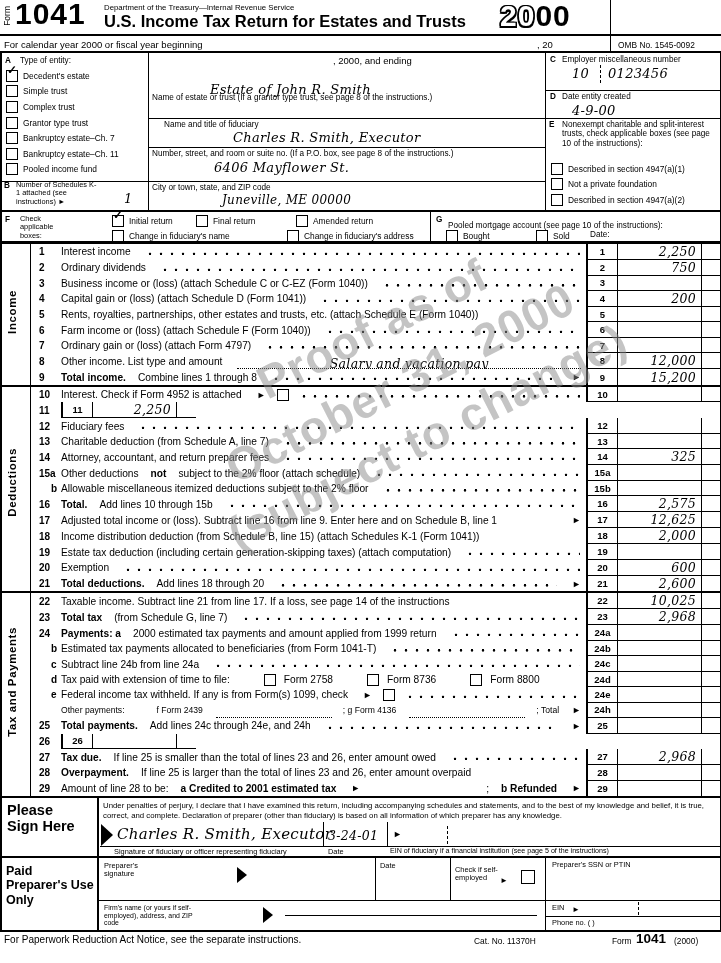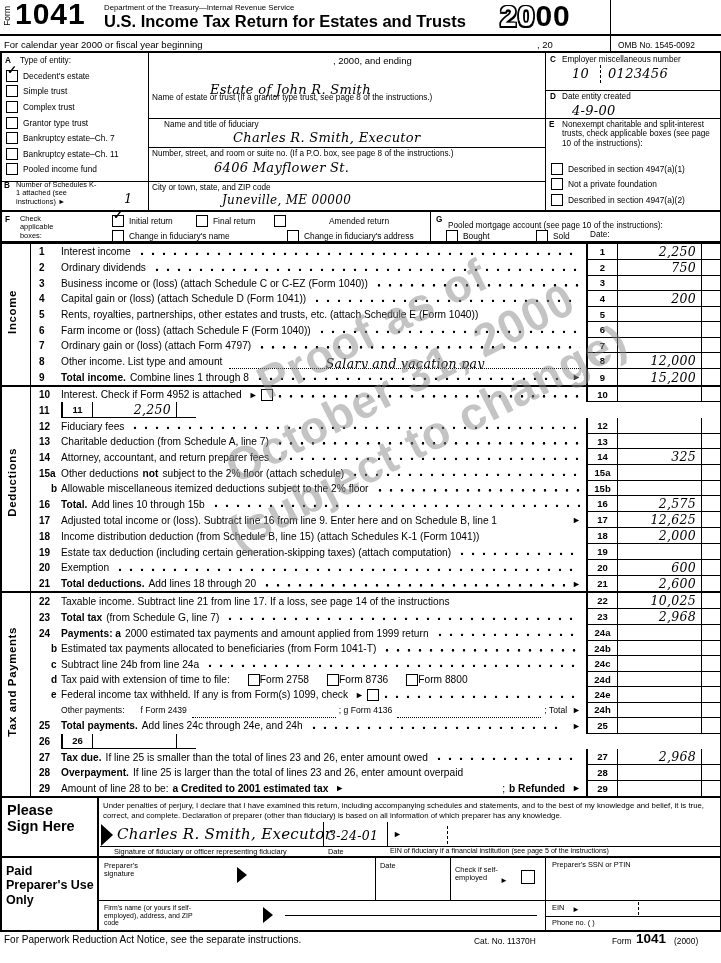--- a/index.html
+++ b/index.html
@@ -23,21 +23,21 @@
   .opt .cbx{margin-right:5px;}
   
   .table{position:absolute;left:0;top:243.5px;width:721px;height:554.5px;}
   .strip{position:absolute;left:0;top:0;bottom:0;width:30px;border-right:1.2px solid #000;}
   .vlab{position:absolute;left:6px;writing-mode:vertical-rl;transform:rotate(180deg);font-weight:bold;font-size:11.5px;letter-spacing:.6px;}
   .rows{position:absolute;left:0;top:0;right:0;bottom:0;display:flex;flex-direction:column;}
   .row{flex:1;display:flex;align-items:stretch;padding-left:31px;box-sizing:border-box;}
   .row>*{box-sizing:border-box;}
   .rn{width:30px;flex:none;font-weight:bold;font-size:10px;padding-left:8px;display:flex;align-items:center;}
   .rn.sub{padding-left:20px;}
-  .lbl{flex:1;display:flex;align-items:center;font-size:10.2px;overflow:hidden;padding-right:2px;}
+  .lbl{flex:1;display:flex;align-items:center;font-size:10.2px;overflow:hidden;padding-right:2px;gap:8px;}
   .lbl .t{margin-right:4px;white-space:nowrap;}
   .lbl .b{font-weight:bold;}
   .lbl .ar{font-size:9px;margin:0 3px;flex:none;}
   .gap{width:14px;flex:none;}
   .fl{flex:1;}
   .ld{flex:1;align-self:stretch;margin:0 4px;background:radial-gradient(circle at 3px 62%, #000 1.05px, transparent 1.6px);background-size:11px 100%;background-repeat:repeat-x;}
   .dl{flex:1;align-self:stretch;margin:0 3px;border-bottom:1.6px dotted #000;display:flex;align-items:flex-end;justify-content:center;}
   .dlt{font-size:12.5px;position:relative;top:3px;white-space:nowrap;}
   .bx{width:32px;flex:none;border-left:2px solid #000;border-right:1.5px solid #000;border-bottom:1px solid #000;font-weight:bold;font-size:9.5px;display:flex;align-items:center;justify-content:center;}
   .amt{width:83px;flex:none;border-bottom:1px solid #000;display:flex;align-items:center;justify-content:flex-end;padding-right:5px;}
@@ -162,21 +162,21 @@
   <div class="opt" style="position: absolute; left: 112px; top: 3px; height: 12px;">
         <span class="cbx">
           <span class="ck">✓</span>
         </span>
         <span>Initial return</span>
       </div>
       <div class="opt" style="position: absolute; left: 196px; top: 3px; height: 12px;">
         <span class="cbx"></span>
         <span>Final return</span>
       </div>
-      <div class="opt" style="position: absolute; left: 274px; top: 3px; height: 12px; gap: 38px;">
+      <div class="opt" style="position: absolute; left: 296px; top: 3px; height: 12px;">
         <span class="cbx"></span>
         <span>Amended return</span>
       </div>
       <div class="opt" style="position: absolute; left: 112px; top: 18px; height: 12px;">
         <span class="cbx"></span>
         <span>Change in fiduciary's name</span>
       </div>
       <div class="opt" style="position: absolute; left: 287px; top: 18px; height: 12px;">
         <span class="cbx"></span>
         <span>Change in fiduciary's address</span>

